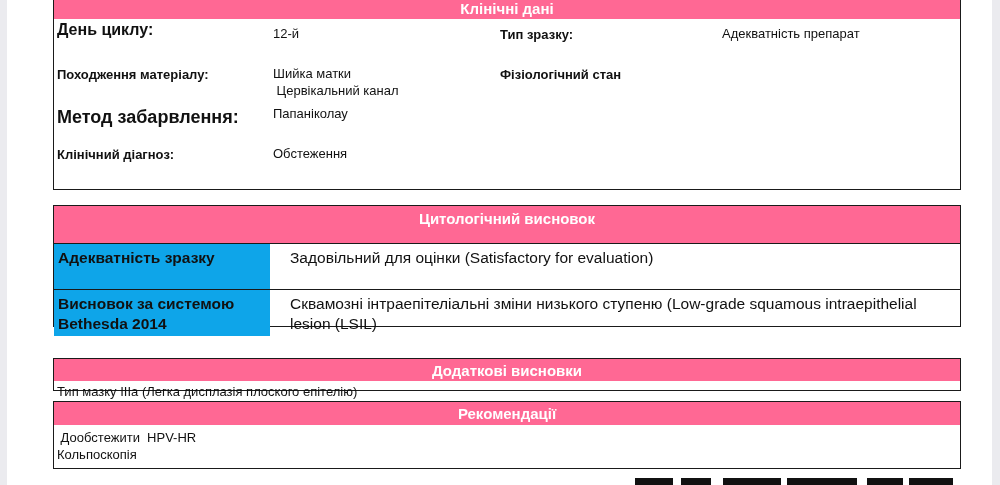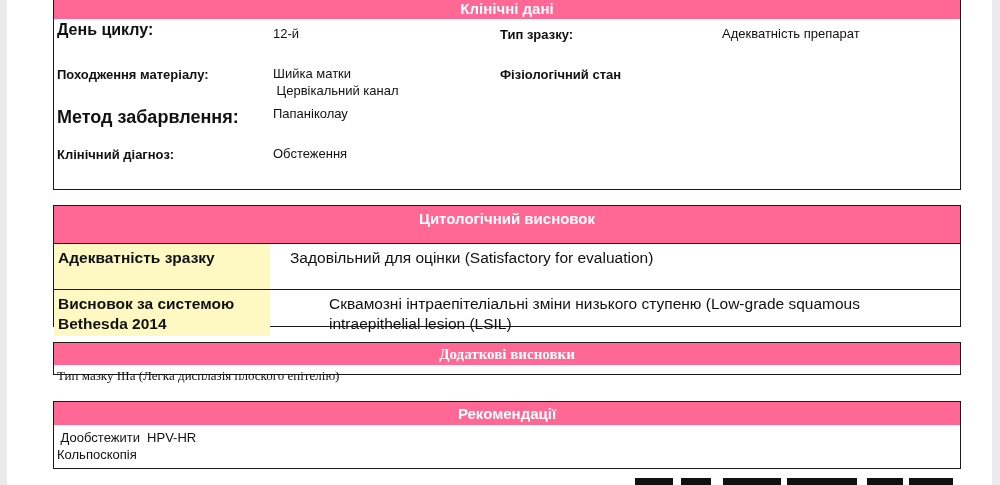--- a/index.html
+++ b/index.html
@@ -14,27 +14,27 @@
   #clinical { top: -4px; height: 194px; }
   #clinical .sec-header { height: 22px; line-height: 24px; font-size: 15px; }
   .cd-label { position: absolute; font-weight: bold; white-space: nowrap; }
   .cd-value { position: absolute; white-space: nowrap; line-height: 17px; }
 
   
   #cytology { top: 205px; height: 122px; }
   #cytology .sec-header { height: 37px; line-height: 25px; font-size: 15px; }
   .cy-row { display: flex; border-top: 1.5px solid #1a1a1a; }
   .cy-row:first-of-type { border-top: none; }
-  .cy-label { width: 216px; background: #fef9c3; font-weight: bold; font-size: 15.5px; padding: 4px 4px; line-height: 20px; }
+  .cy-label { width: 216px; background: #0ea5e9; font-weight: bold; font-size: 15.5px; padding: 4px 4px; line-height: 20px; }
   .cy-value { flex: 1; font-size: 15.5px; padding: 4px 20px; line-height: 20px; }
   .cy-row.r1 { height: 46px; }
-  .cy-row.r2 { height: 47px; gap: 39px; }
+  .cy-row.r2 { height: 47px; }
 
   
-  #additional { top: 342px; height: 33px; font-family: Liberation Serif, serif; }
+  #additional { top: 358px; height: 33px; }
   #additional .sec-header { height: 22px; line-height: 23px; font-size: 15px; }
   .add-text { font-size: 13px; padding: 3px 3px; line-height: 15px; }
 
   
   #recommendations { top: 401px; height: 68px; }
   #recommendations .sec-header { height: 23px; line-height: 24px; font-size: 15px; }
   .rec-list { font-size: 13px; padding: 4px 3px; line-height: 17px; }
   .rec-item { white-space: pre; }
 
   .cutoff { position: absolute; left: 635px; top: 478px; width: 320px; height: 10px; overflow: hidden; }

